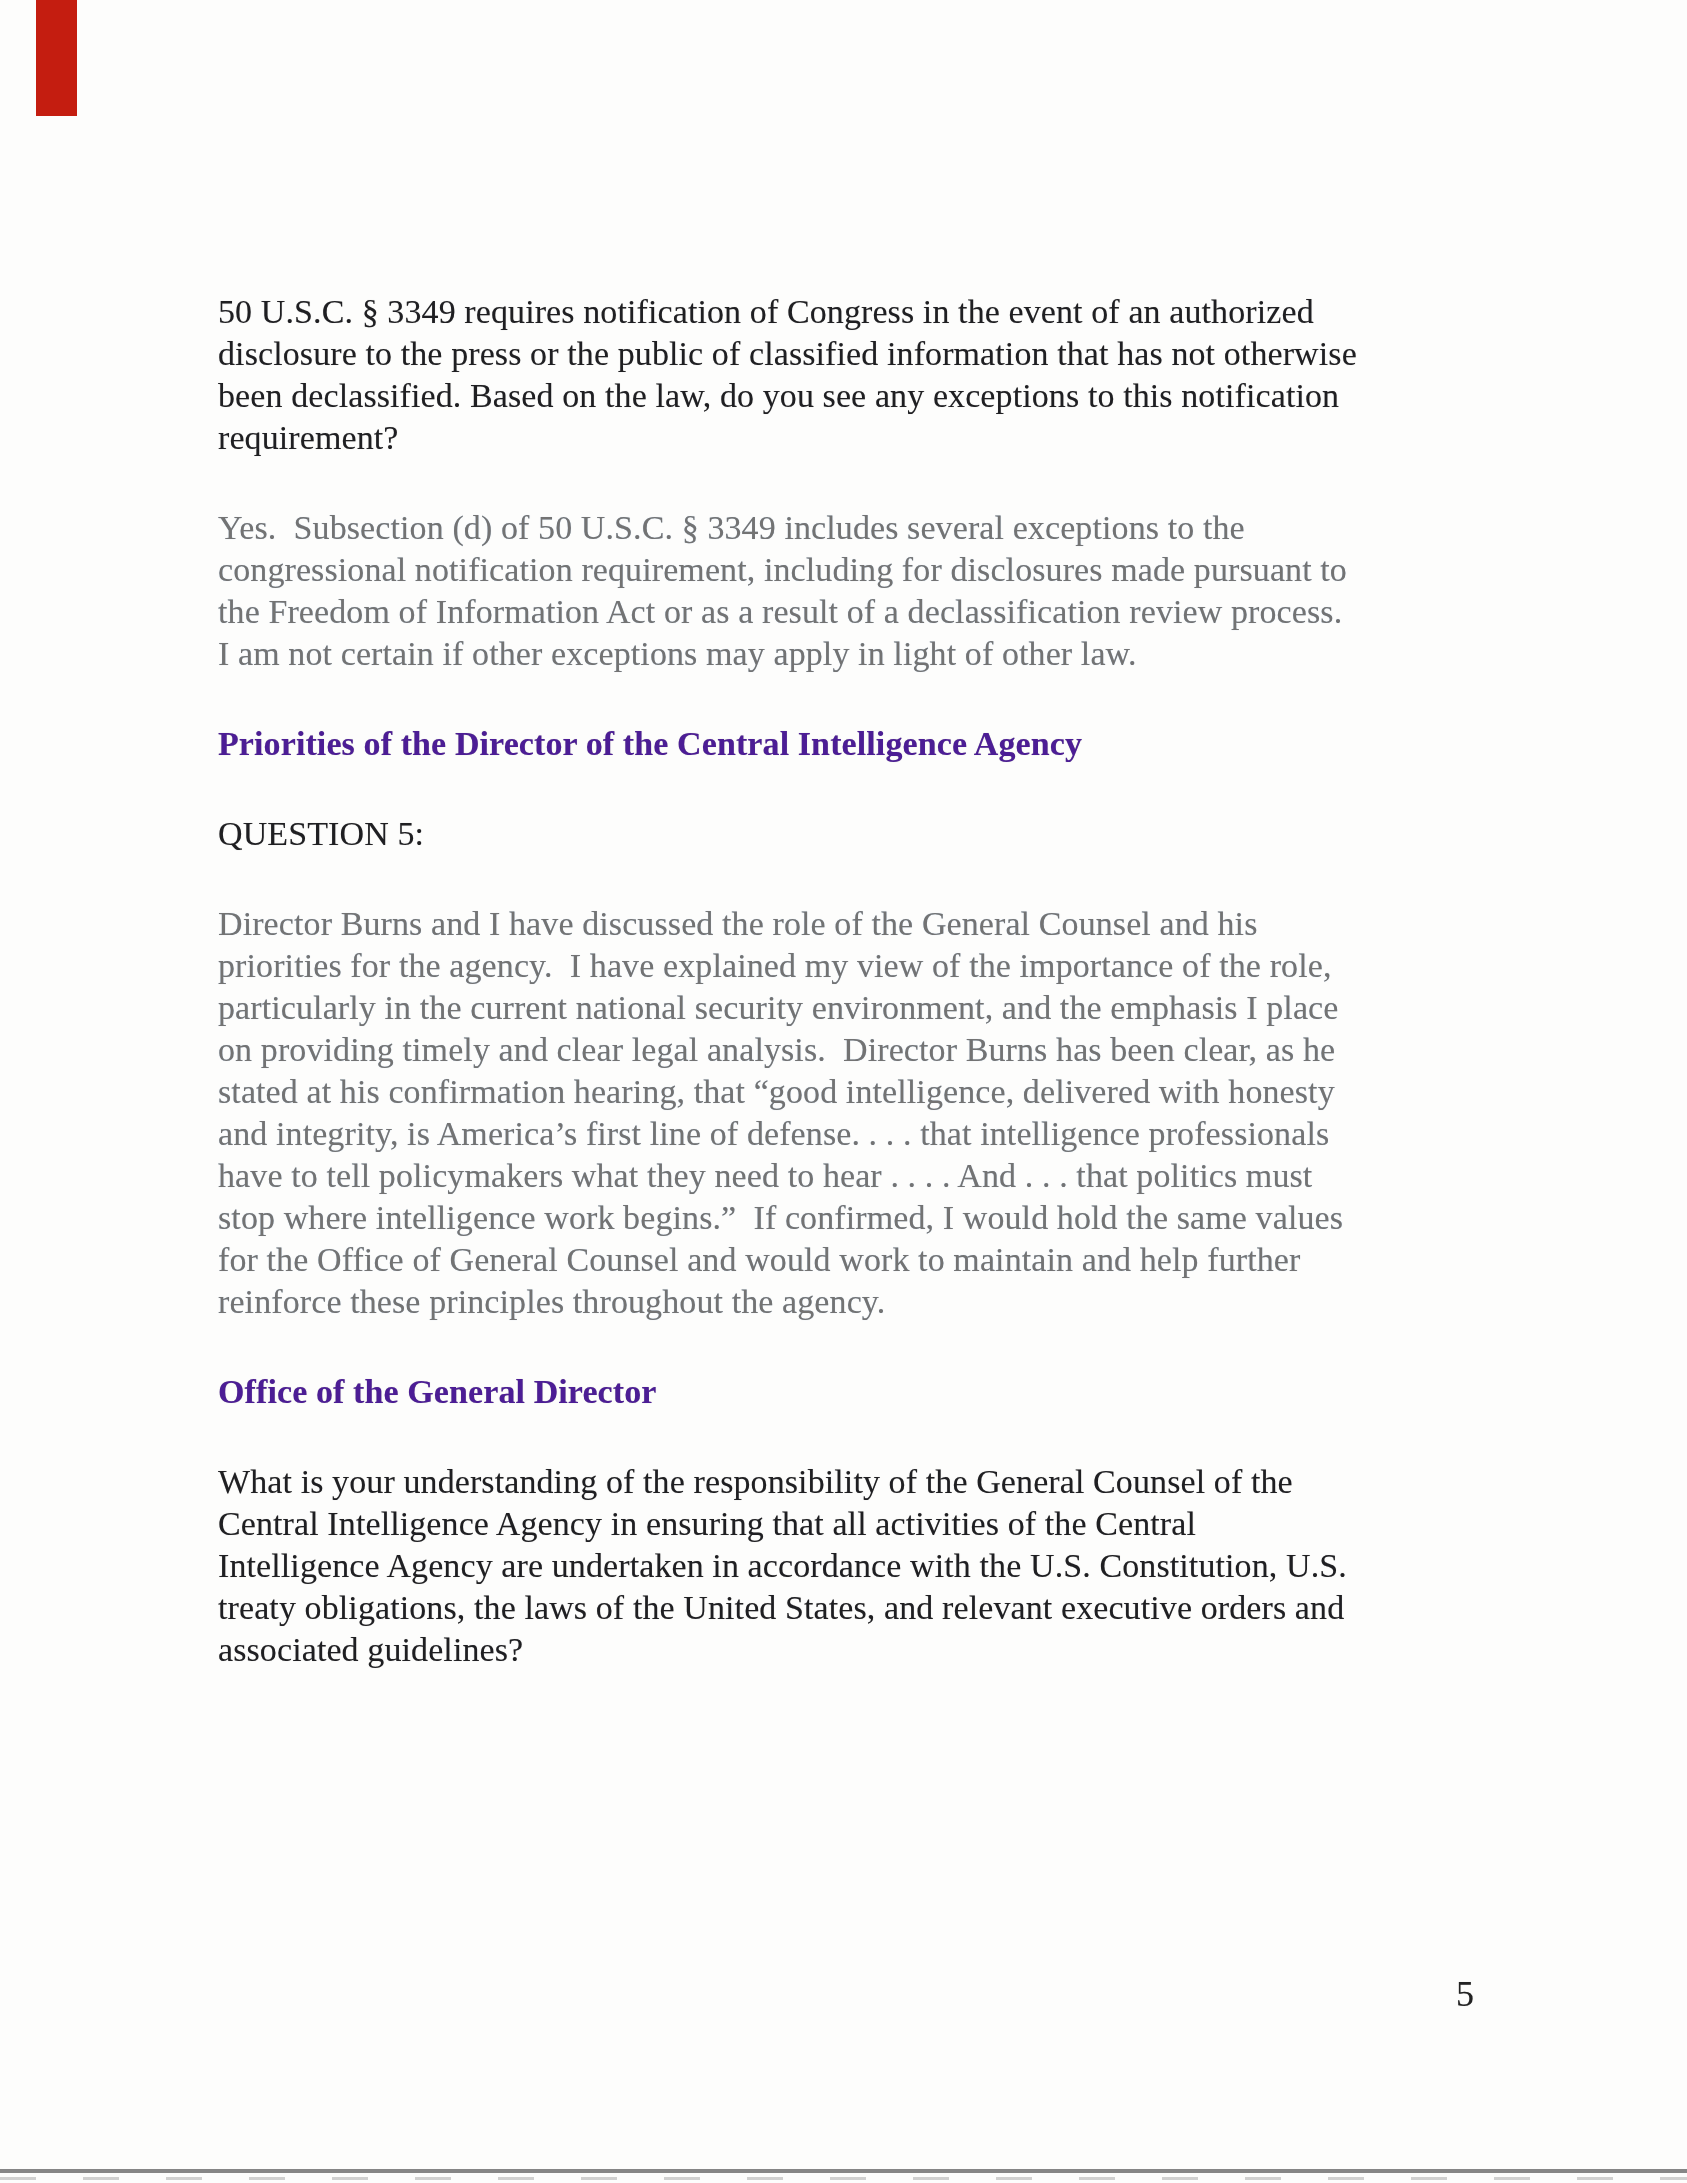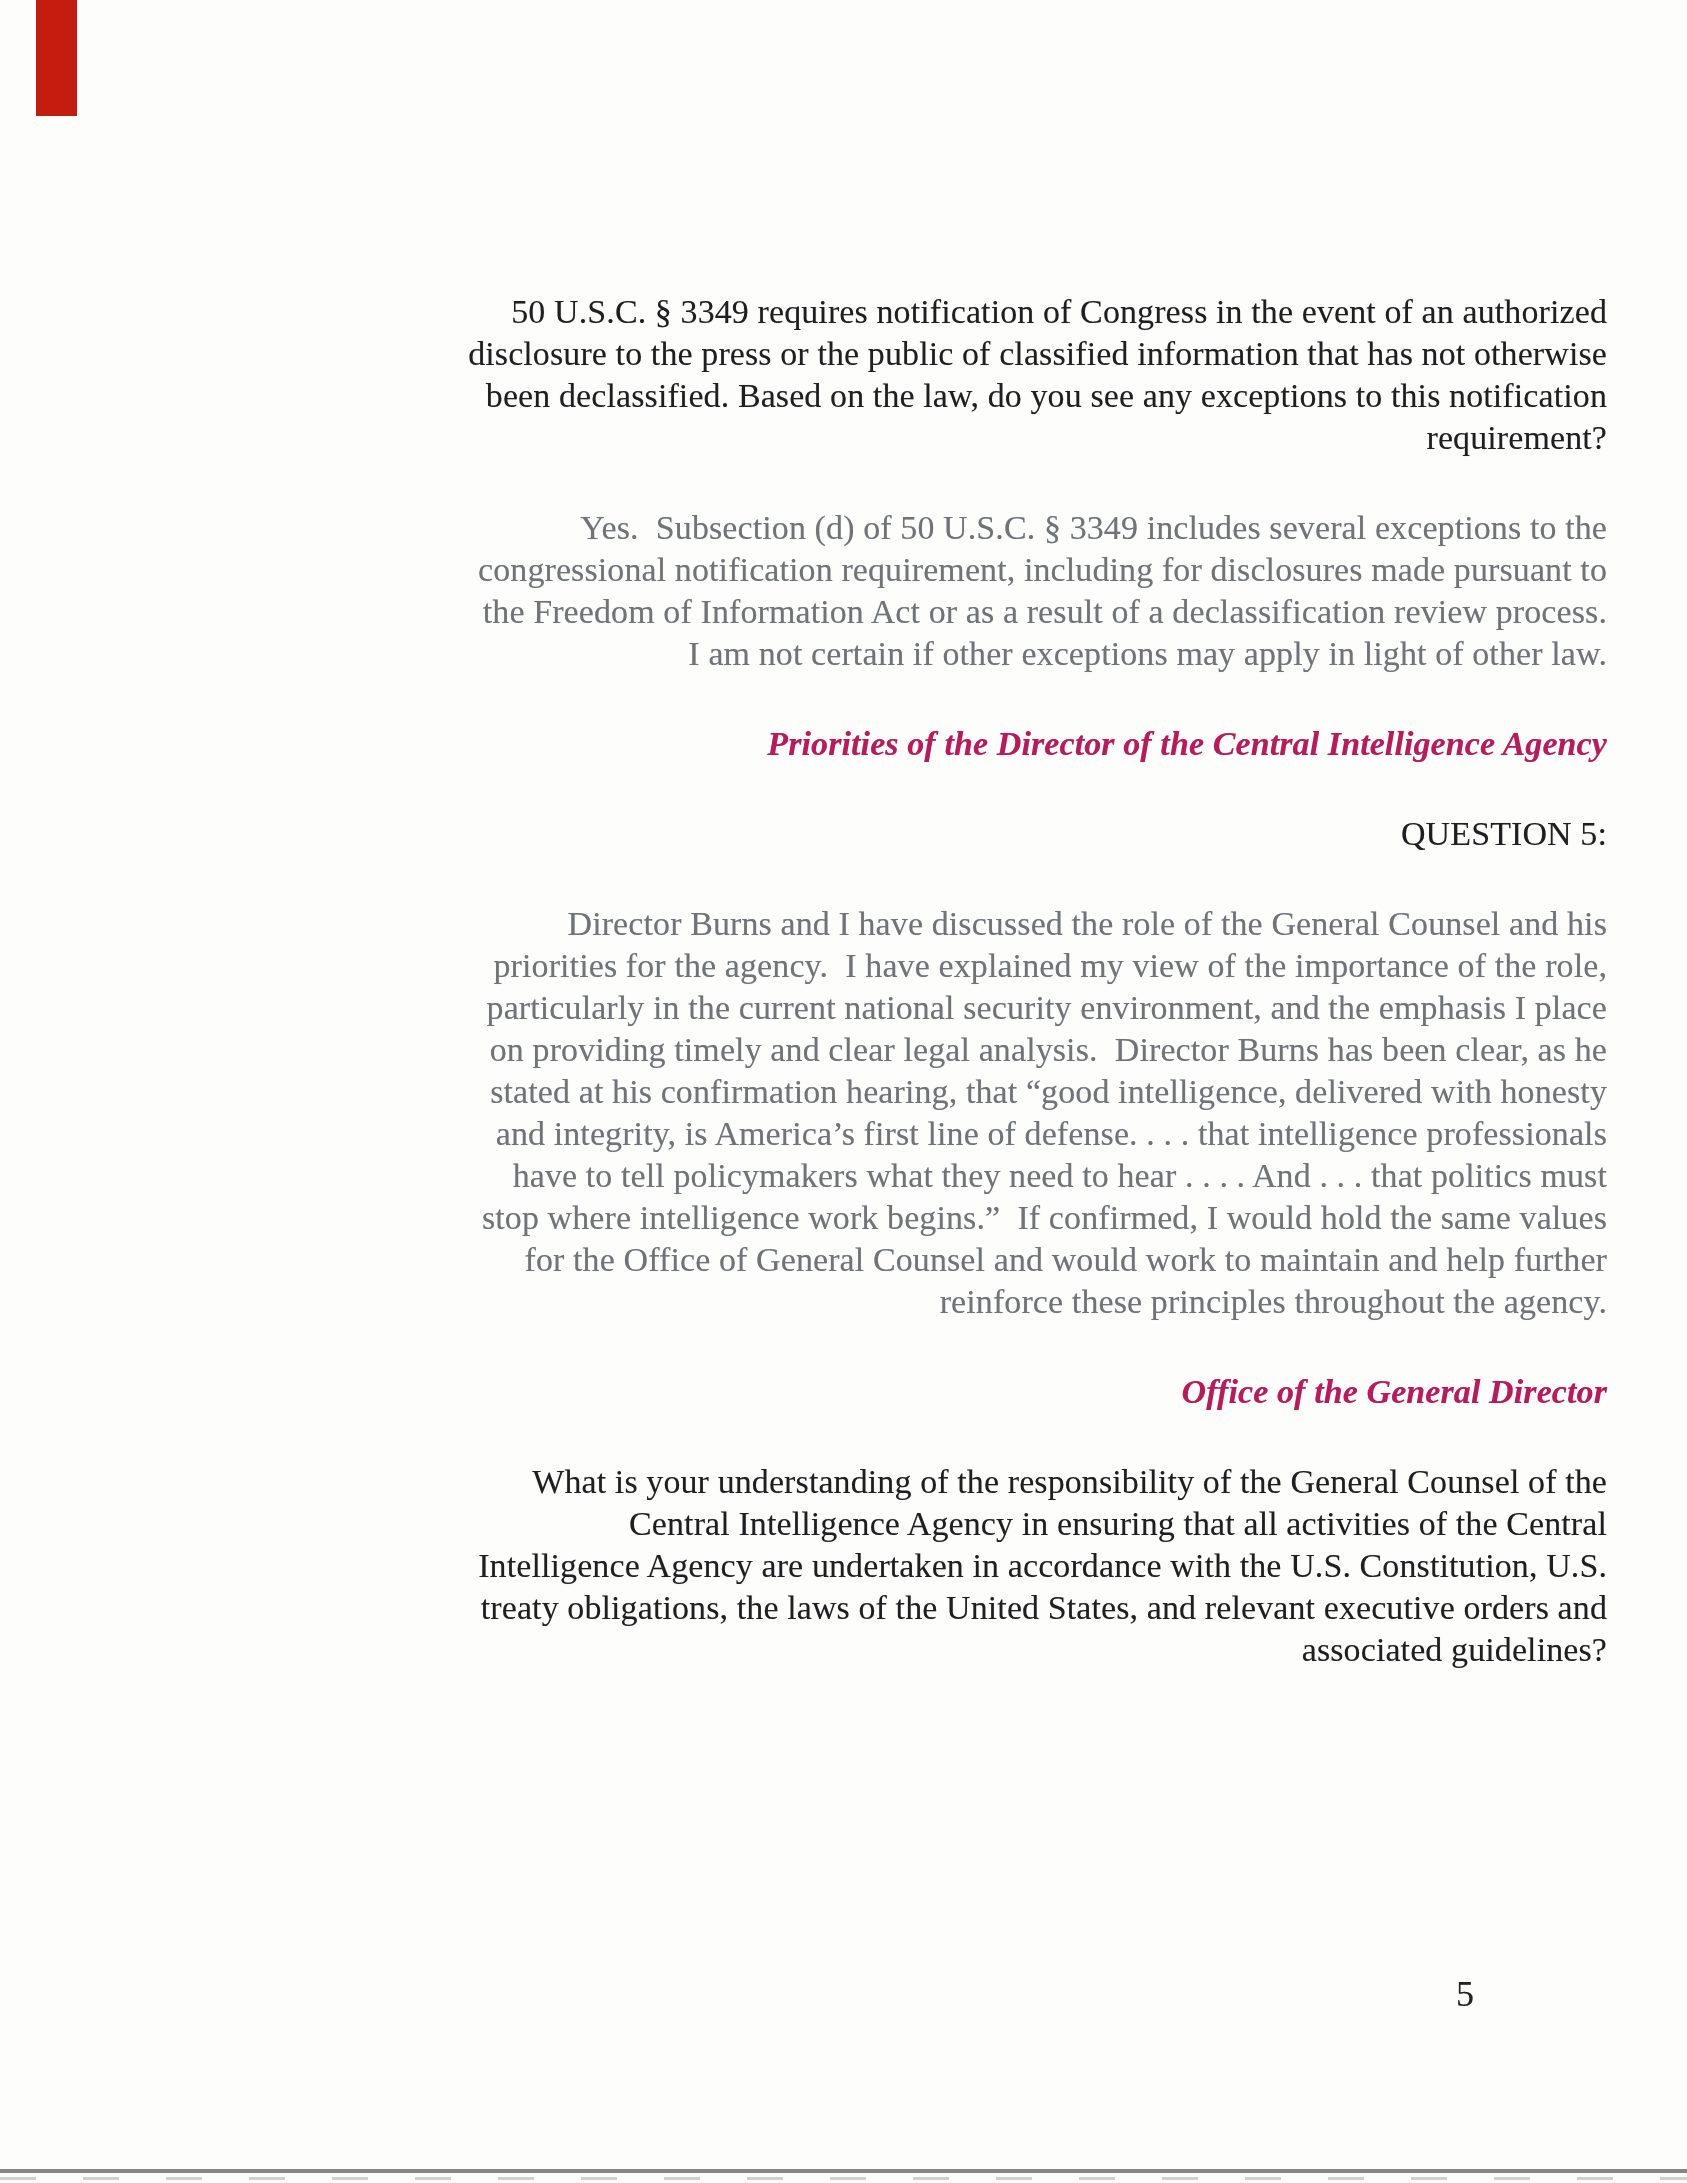--- a/index.html
+++ b/index.html
@@ -19,42 +19,40 @@
     width: 41px;
     height: 116px;
     background: #c41d10;
   }
   .content {
     position: absolute;
     left: 218px;
     top: 0;
     width: 1389px;
     padding-top: 291px;
-    text-align: right;
   }
   .content p, .content h2 {
     margin: 0 0 48px 0;
     font-size: 34px;
     line-height: 42px;
     font-weight: normal;
     white-space: pre;
     letter-spacing: 0.1px;
   }
   .body-text {
     color: #1f1f22;
     text-shadow: 0 0 0.7px rgba(40,40,40,0.35);
   }
   .answer-text {
     color: #737373;
     text-shadow: 0 0 0.7px rgba(34,98,167,0.35);
   }
   .content h2 {
     font-weight: bold;
-    font-style: italic;
-    color: #be185d;
+    color: #4c1d95;
     text-shadow: 0 0 0.7px rgba(30,30,30,0.35);
   }
   .page-number {
     position: absolute;
     left: 1456px;
     top: 1973px;
     font-size: 36px;
     color: #222;
     text-shadow: 0 0 0.7px rgba(40,40,40,0.3);
   }

